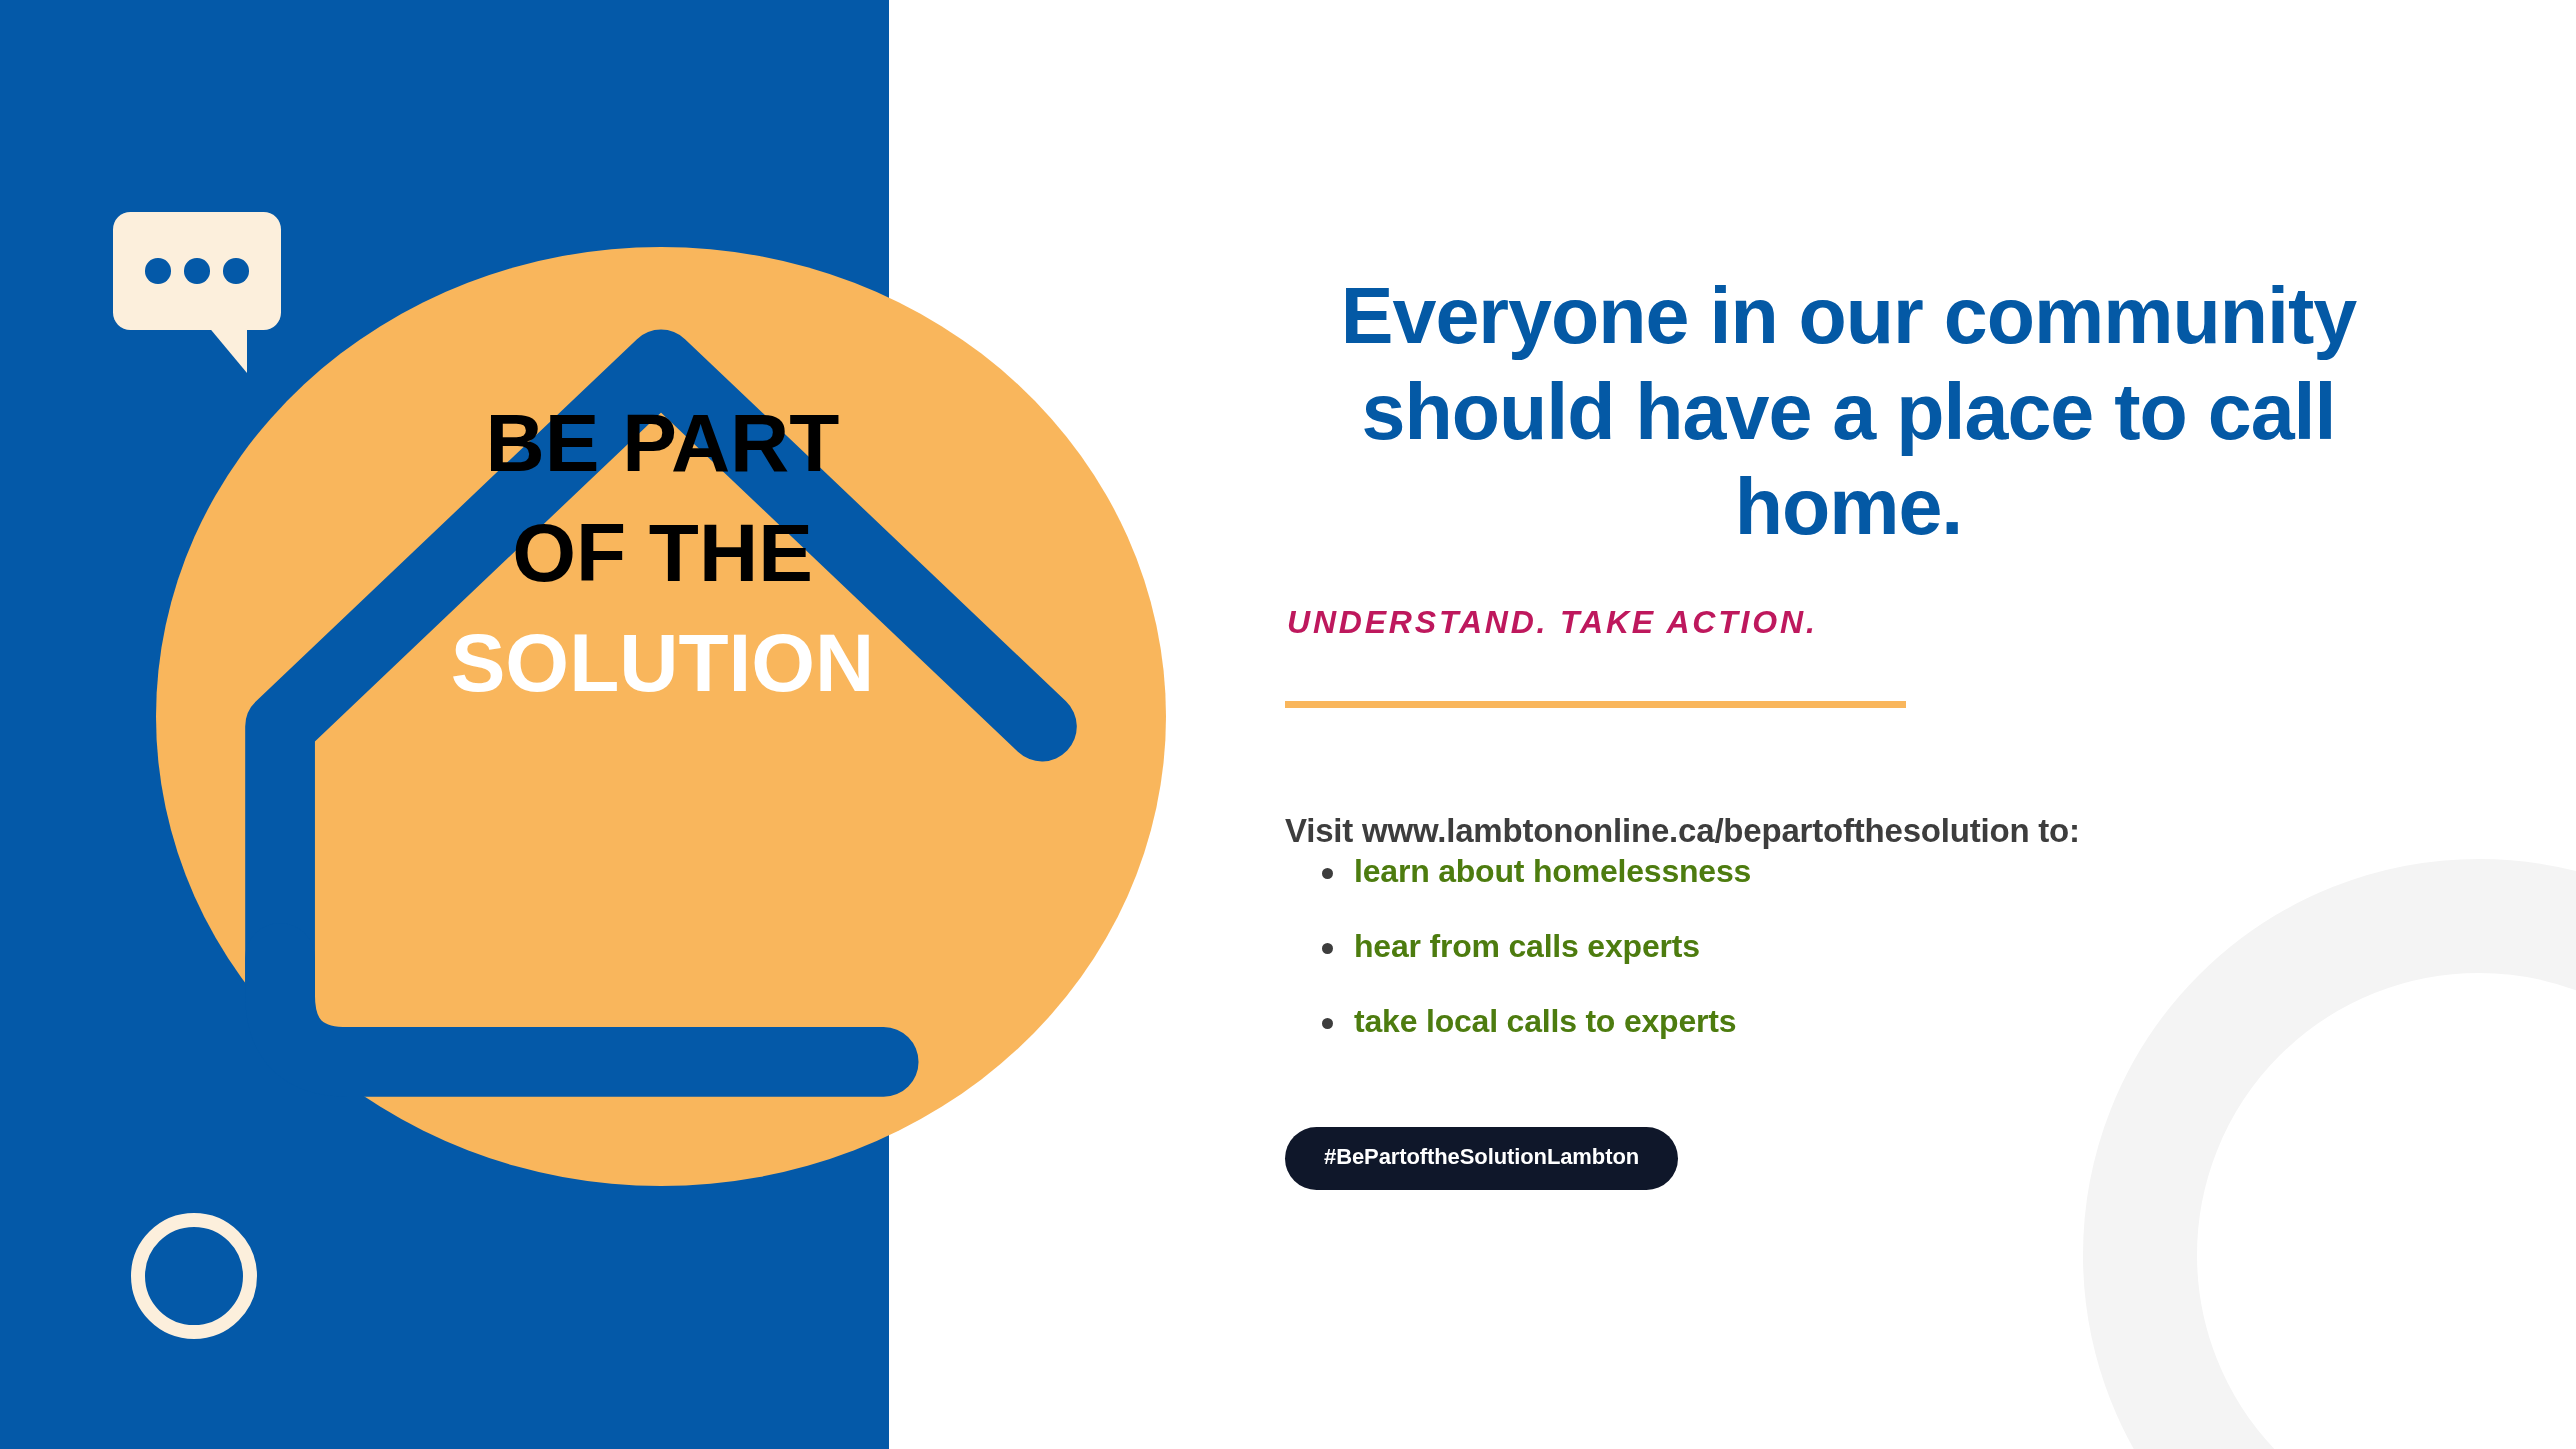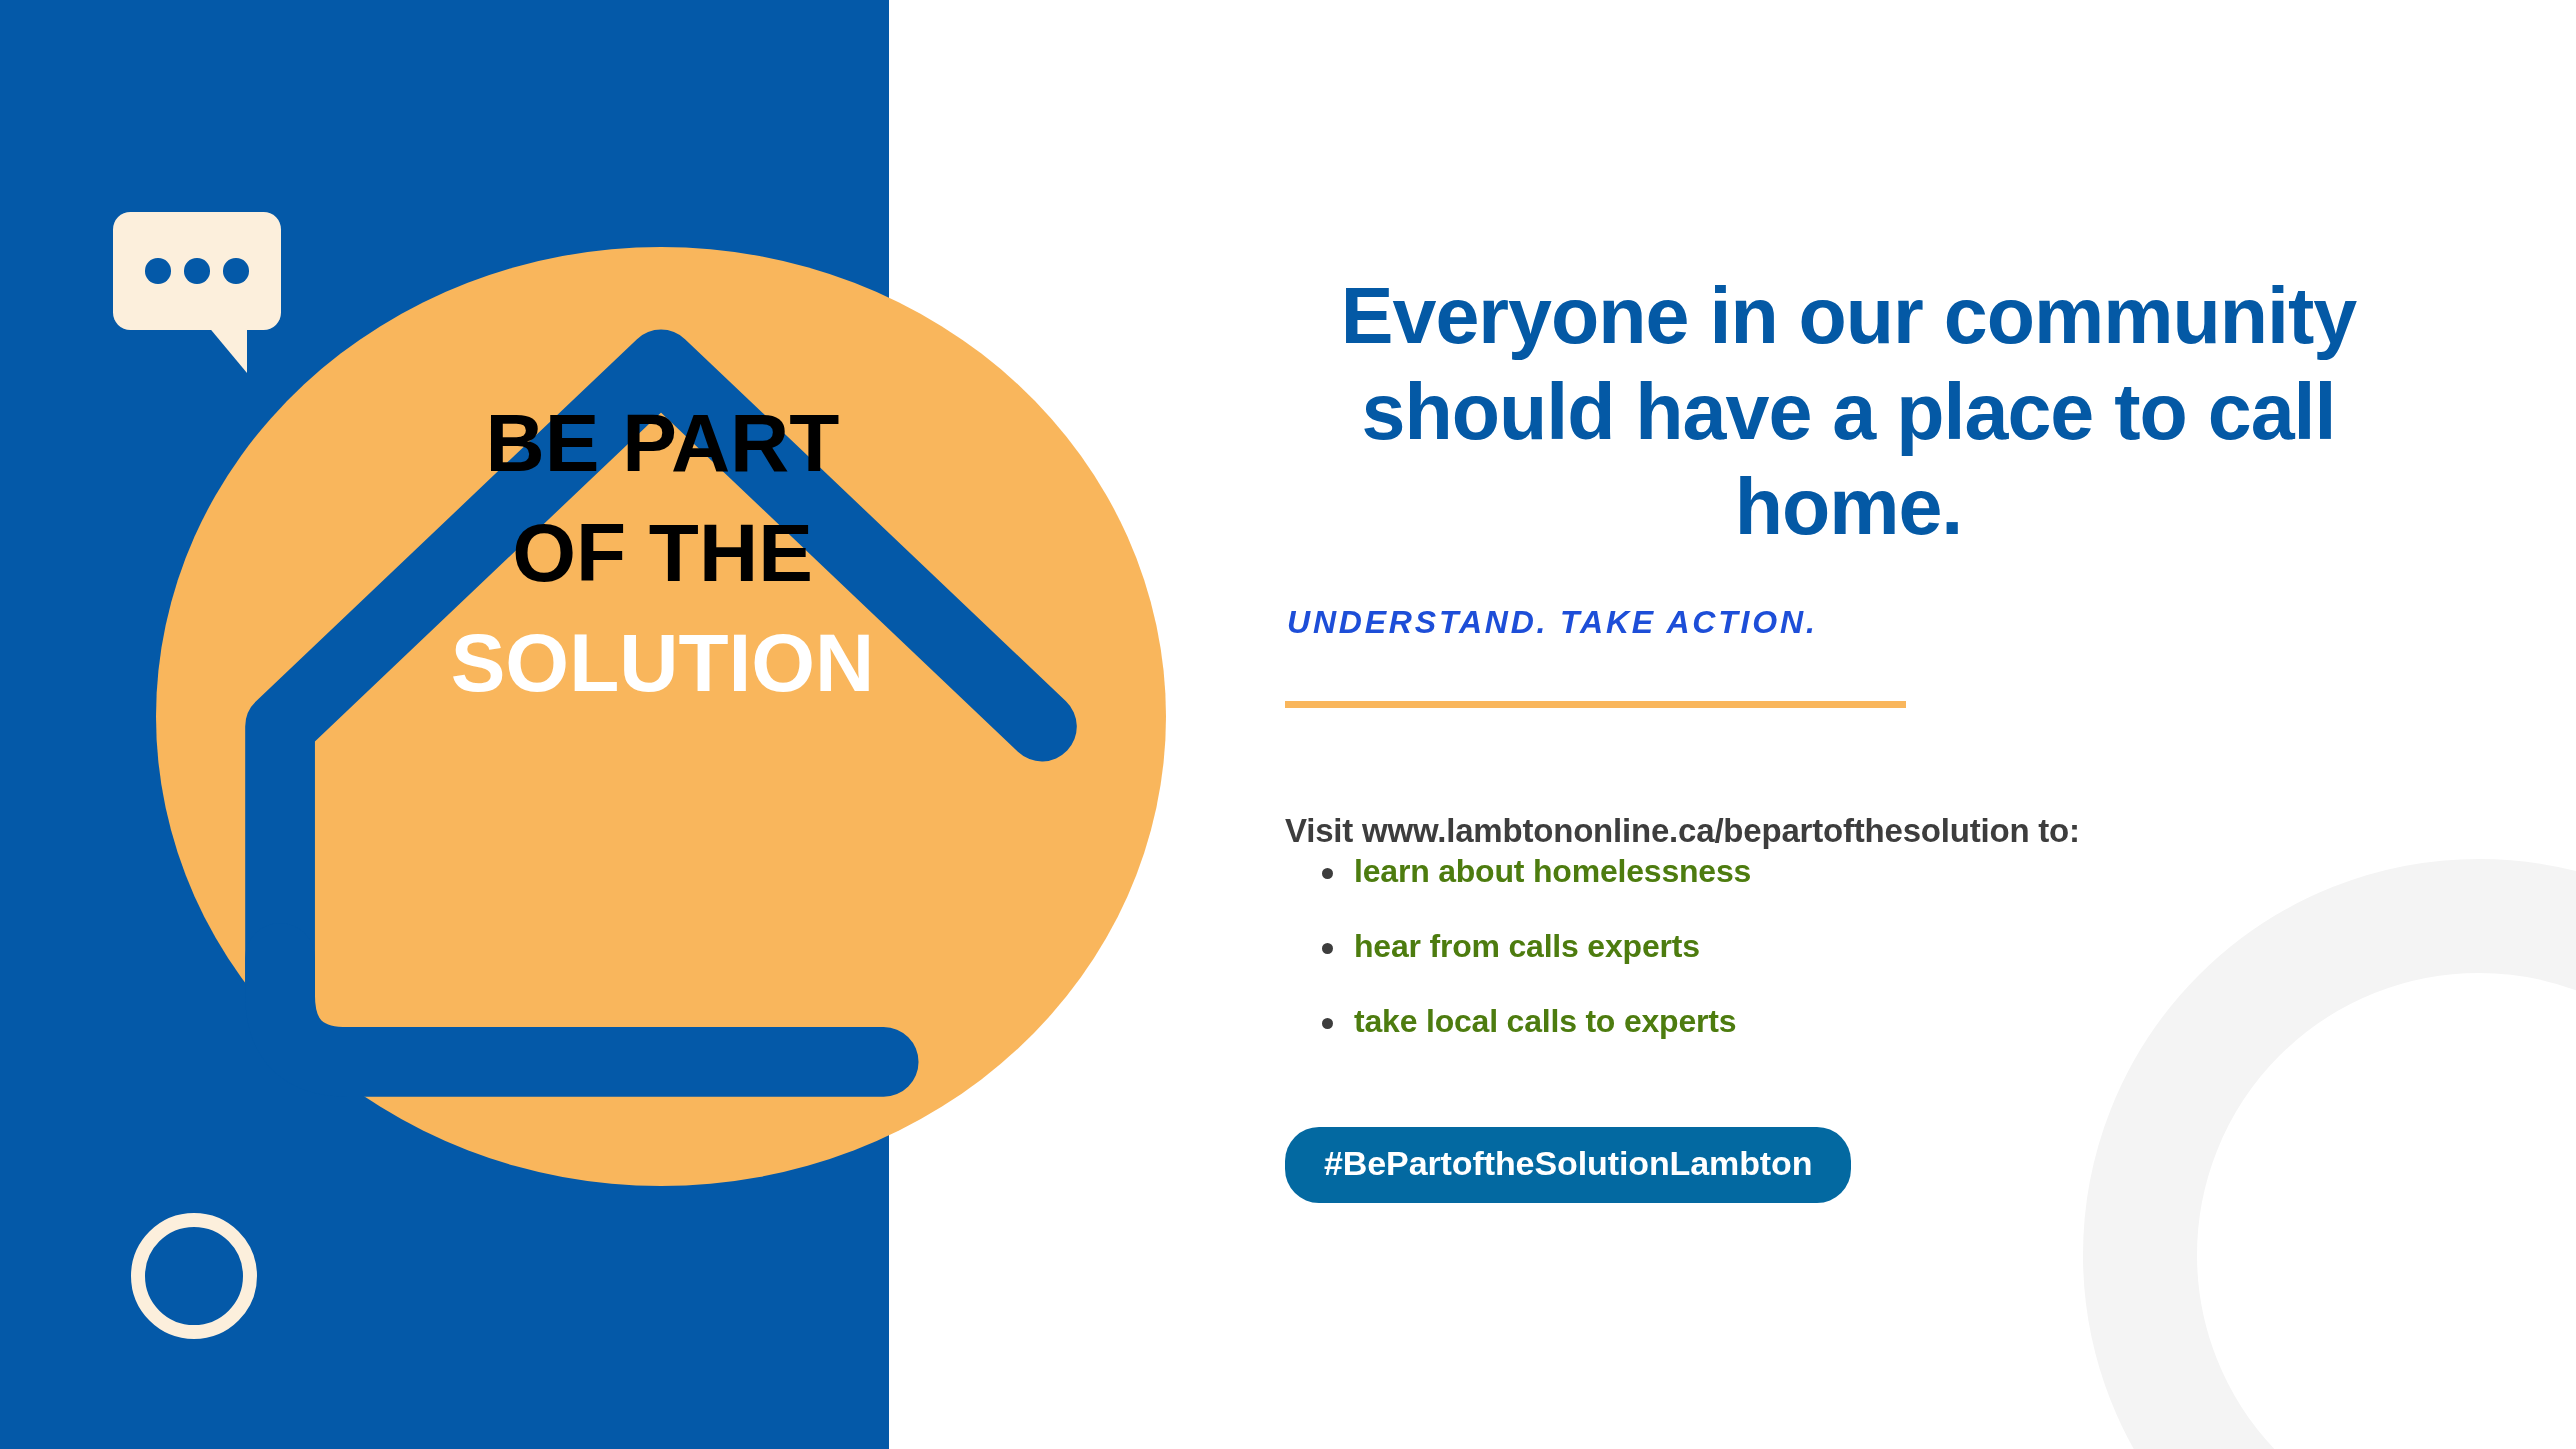--- a/index.html
+++ b/index.html
@@ -174,21 +174,21 @@
     line-height: 1.21;
     letter-spacing: -1px;
     text-align: center;
   }
 
   .subtitle {
     position: absolute;
     left: 2px;
     top: 604px;
     margin: 0;
-    color: #1d4ed8;
+    color: #be185d;
     font-size: 32px;
     font-weight: 700;
     font-style: italic;
     letter-spacing: 2.8px;
     text-transform: uppercase;
   }
 
   .divider {
     position: absolute;
     left: 0;
@@ -236,23 +236,23 @@
     height: 11.4px;
     border-radius: 50%;
     background: #3d3d3d;
   }
 
   .hashtag-pill {
     position: absolute;
     left: 0;
     top: 1127px;
     display: inline-block;
-    background: #0369a1;
+    background: #0f172a;
     color: #ffffff;
-    font-size: 34px;
+    font-size: 22px;
     font-weight: 700;
     letter-spacing: -0.1px;
     padding: 17.4px 39px 20px 39px;
     border-radius: 34px;
     border: none;
     white-space: nowrap;
     cursor: pointer;
     font-family: "Liberation Sans", sans-serif;
   }
 </style>

